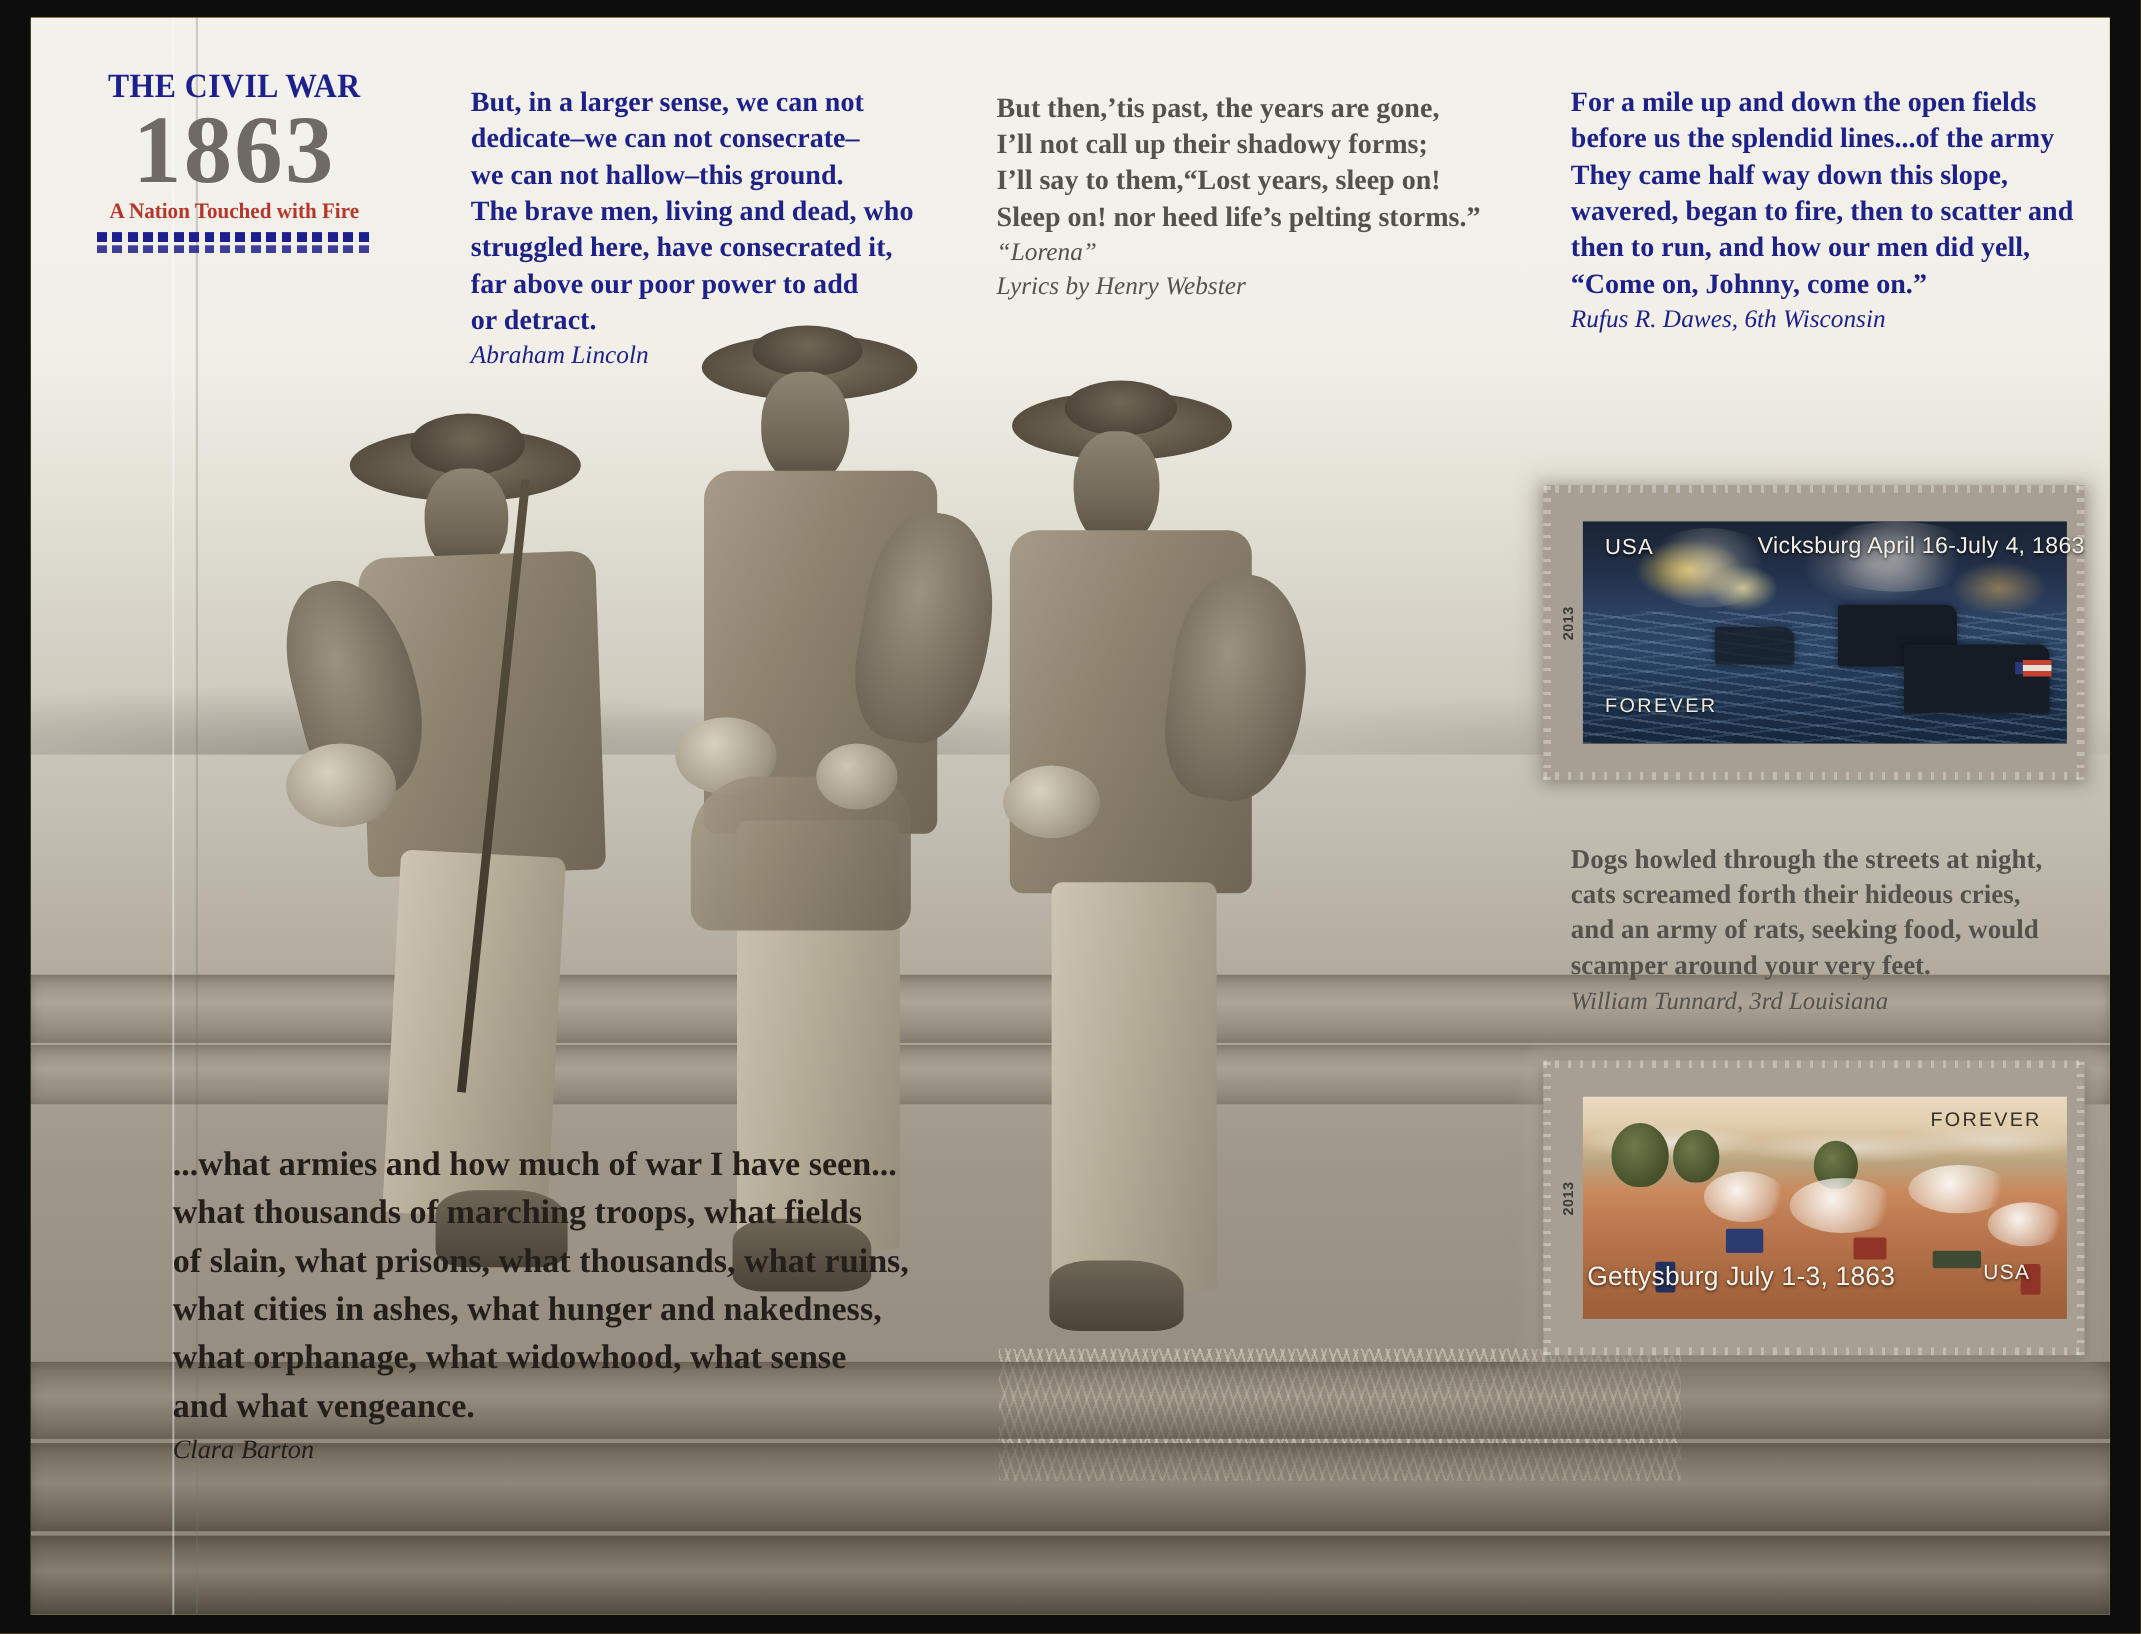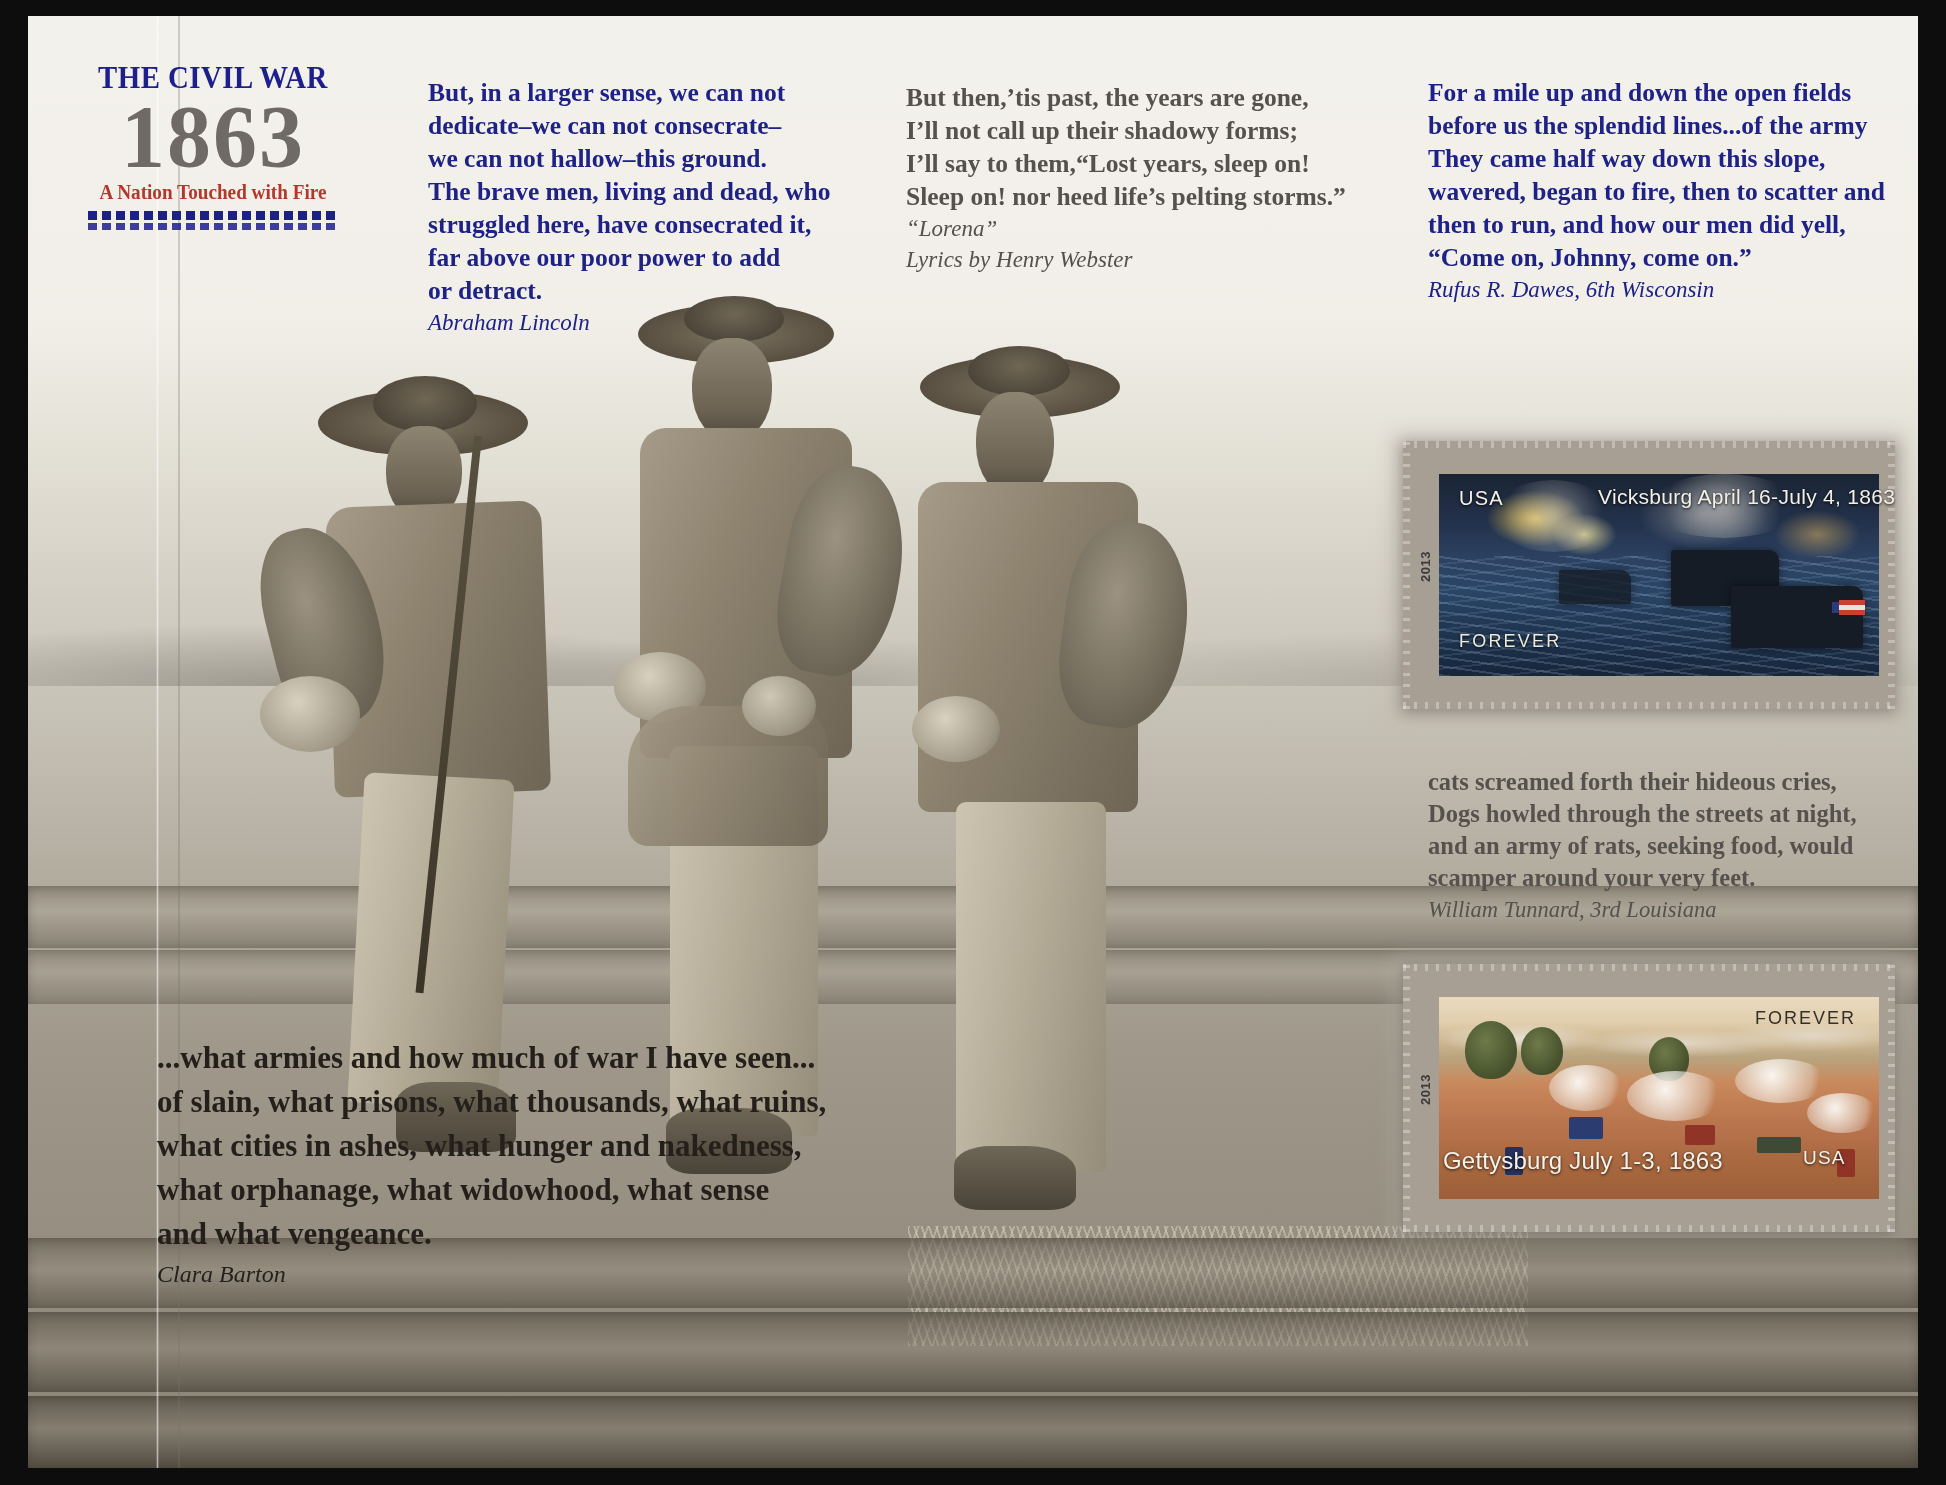--- a/index.html
+++ b/index.html
@@ -389,29 +389,30 @@
     <div class="line">For a mile up and down the open fields</div>
     <div class="line">before us the splendid lines...of the army</div>
     <div class="line">They came half way down this slope,</div>
     <div class="line">wavered, began to fire, then to scatter and</div>
     <div class="line">then to run, and how our men did yell,</div>
     <div class="line">“Come on, Johnny, come on.”</div>
     <div class="attr">Rufus R. Dawes, 6th Wisconsin</div>
   </div>
 
   <div class="quote gray" id="q-tunnard">
+    <div class="line">Dogs howled through the streets at night,</div>
     <div class="line">cats screamed forth their hideous cries,</div>
-    <div class="line">Dogs howled through the streets at night,</div>
     <div class="line">and an army of rats, seeking food, would</div>
     <div class="line">scamper around your very feet.</div>
     <div class="attr">William Tunnard, 3rd Louisiana</div>
   </div>
 
   <div class="quote dark" id="q-barton">
     <div class="line">...what armies and how much of war I have seen...</div>
+    <div class="line">what thousands of marching troops, what fields</div>
     <div class="line">of slain, what prisons, what thousands, what ruins,</div>
     <div class="line">what cities in ashes, what hunger and nakedness,</div>
     <div class="line">what orphanage, what widowhood, what sense</div>
     <div class="line">and what vengeance.</div>
     <div class="attr">Clara Barton</div>
   </div>
 
   <div class="stamp-halo" style="left:1365px; top:418px; width:512px; height:284px;"></div>
   <div class="stamp-wrap" id="stamp-vicksburg">
     <div class="year-vert" id="vicks-year">2013</div>

